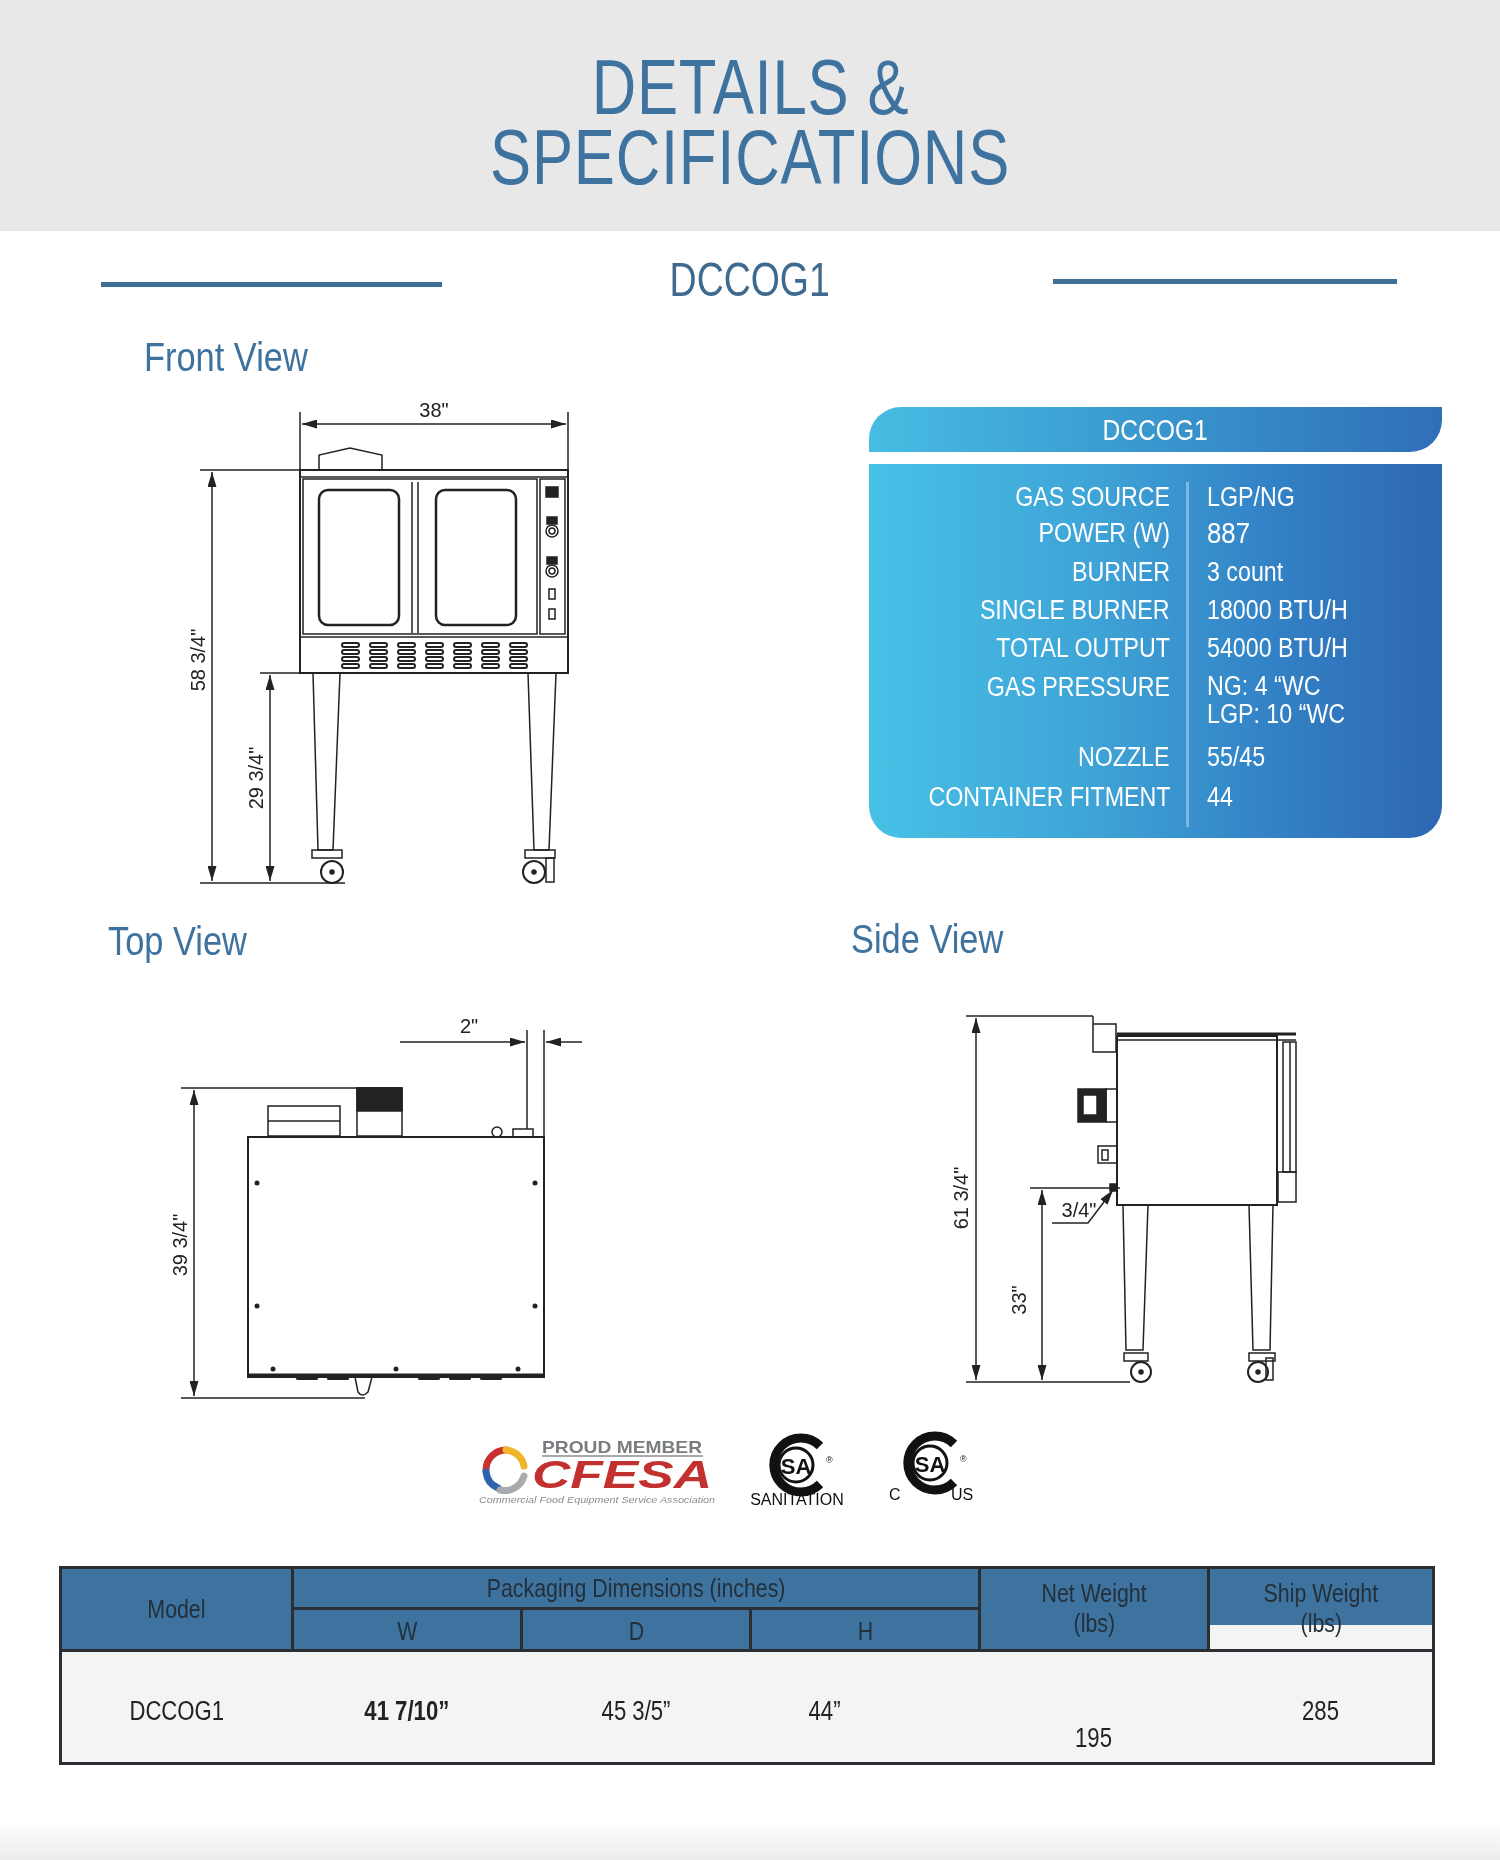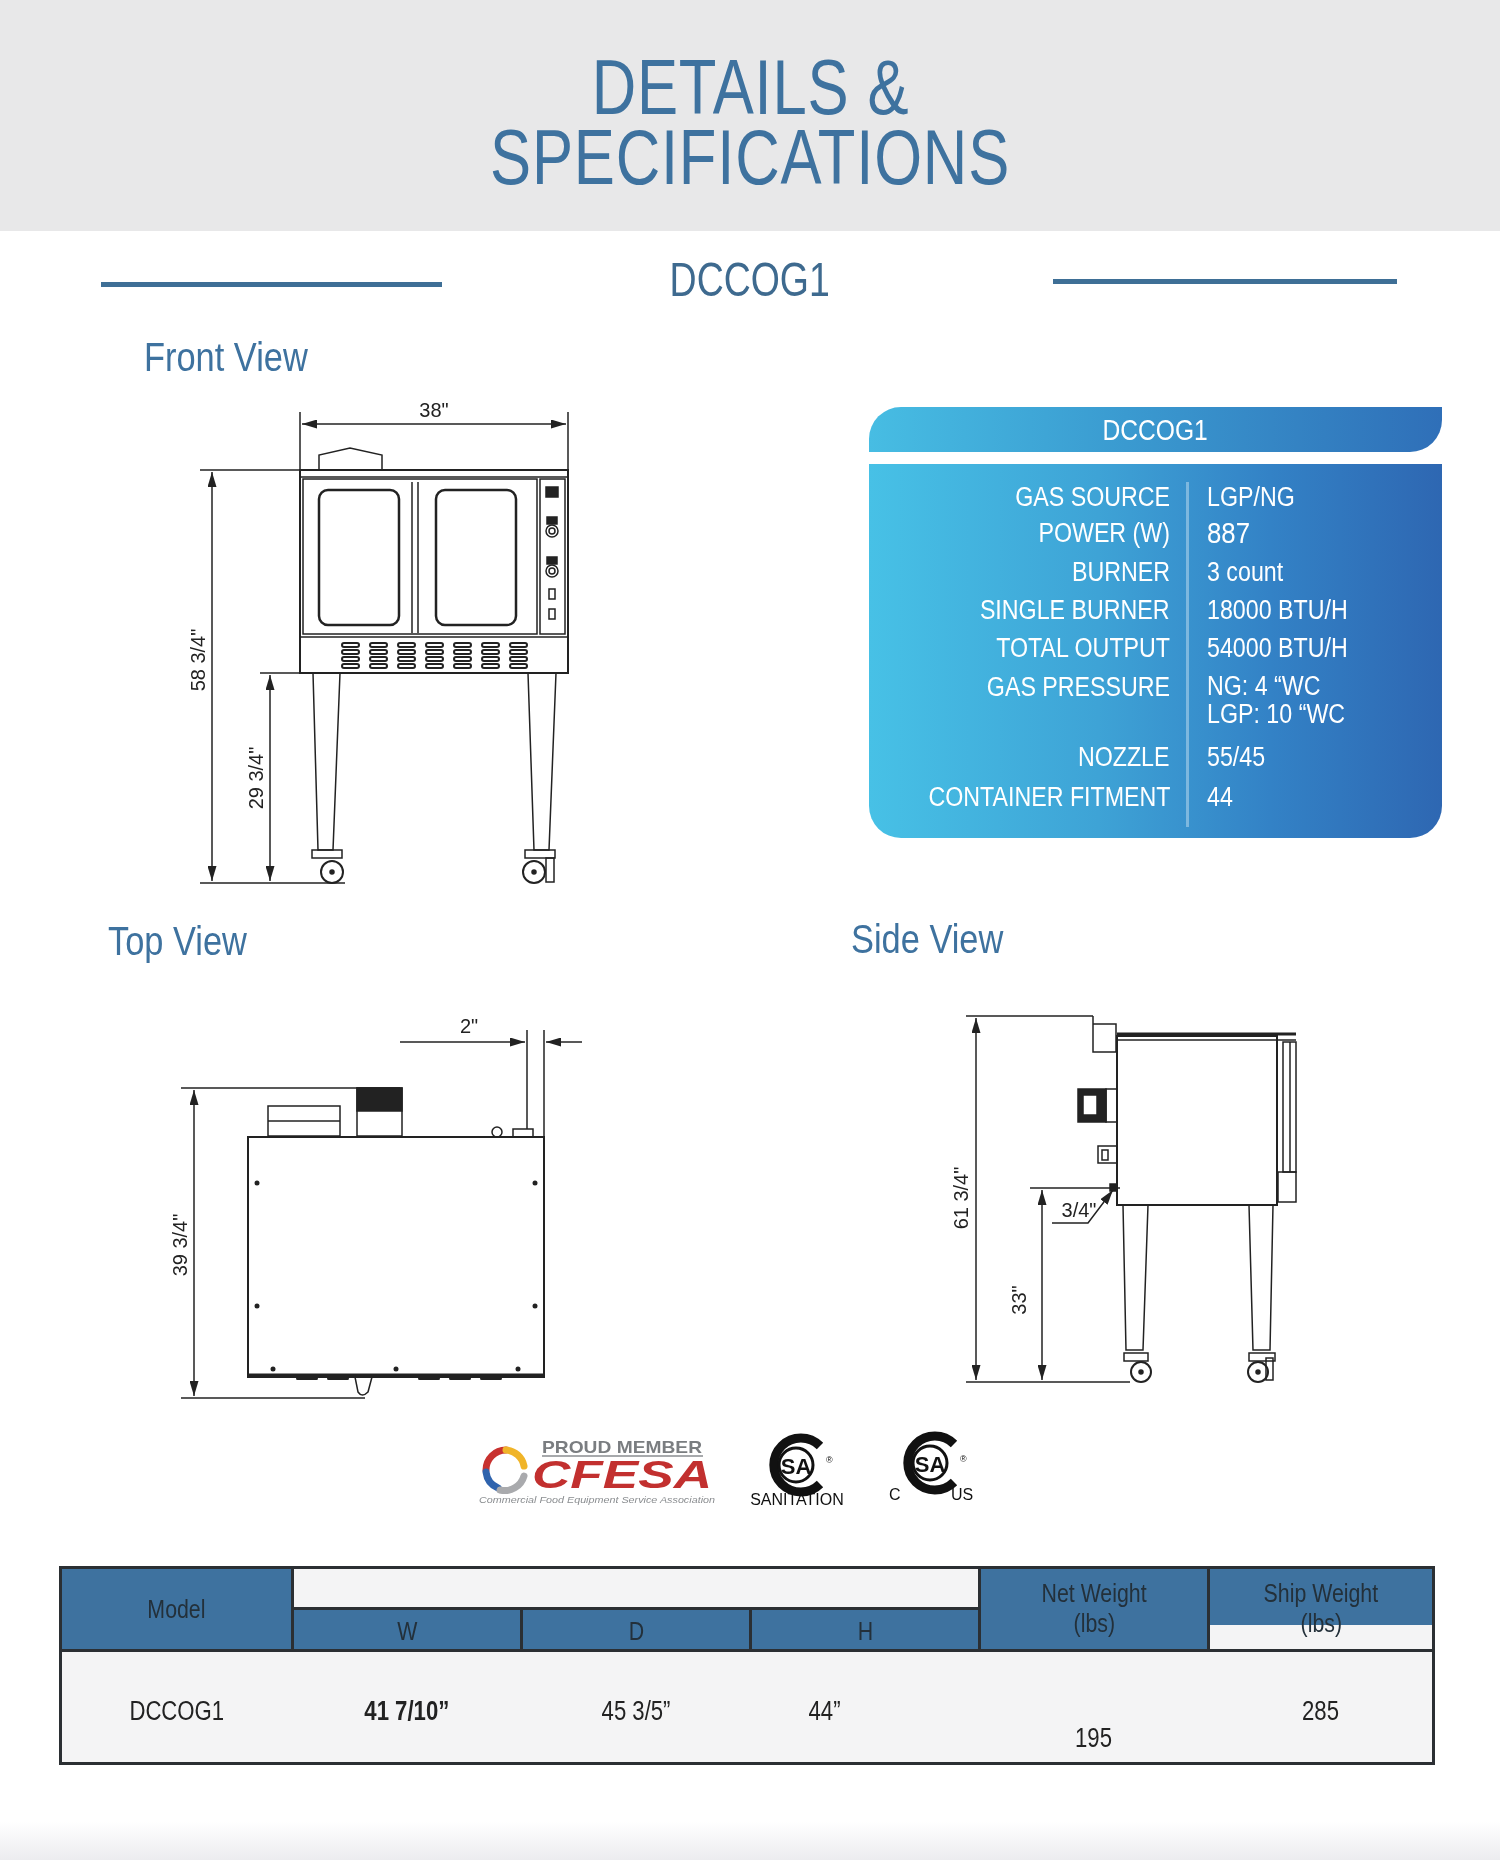--- a/index.html
+++ b/index.html
@@ -347,20 +347,21 @@
     <text x="930" y="1472" font-size="22" font-weight="bold" text-anchor="middle" style="fill:#111;">SA</text>
     <text x="960" y="1462" font-size="9" style="fill:#111;">®</text>
   </g>
   <text x="889" y="1500" font-size="16" style="fill:#111;">C</text>
   <text x="951" y="1500" font-size="16" style="fill:#111;">US</text>
 </svg>
 
 <div id="pkg-table">
 
   <div class="th" style="left:0;top:0;width:229px;height:80px;line-height:80px;"><span>Model</span></div>
+  <div class="th" style="left:232px;top:0;width:684px;height:38px;line-height:38px;"><span>Packaging Dimensions (inches)</span></div>
   <div class="th" style="left:232px;top:41px;width:226px;height:39px;line-height:42px;"><span>W</span></div>
   <div class="th" style="left:461px;top:41px;width:226px;height:39px;line-height:42px;"><span>D</span></div>
   <div class="th" style="left:690px;top:41px;width:226px;height:39px;line-height:42px;"><span>H</span></div>
   <div class="th" style="left:919px;top:0;width:226px;height:80px;padding-top:9px;">
     <span>Net Weight</span><br><span>(lbs)</span>
   </div>
   <div class="th" style="left:1148px;top:0;width:222px;height:56px;padding-top:9px;">
     <span>Ship Weight</span><br><span>(lbs)</span>
   </div>
 

